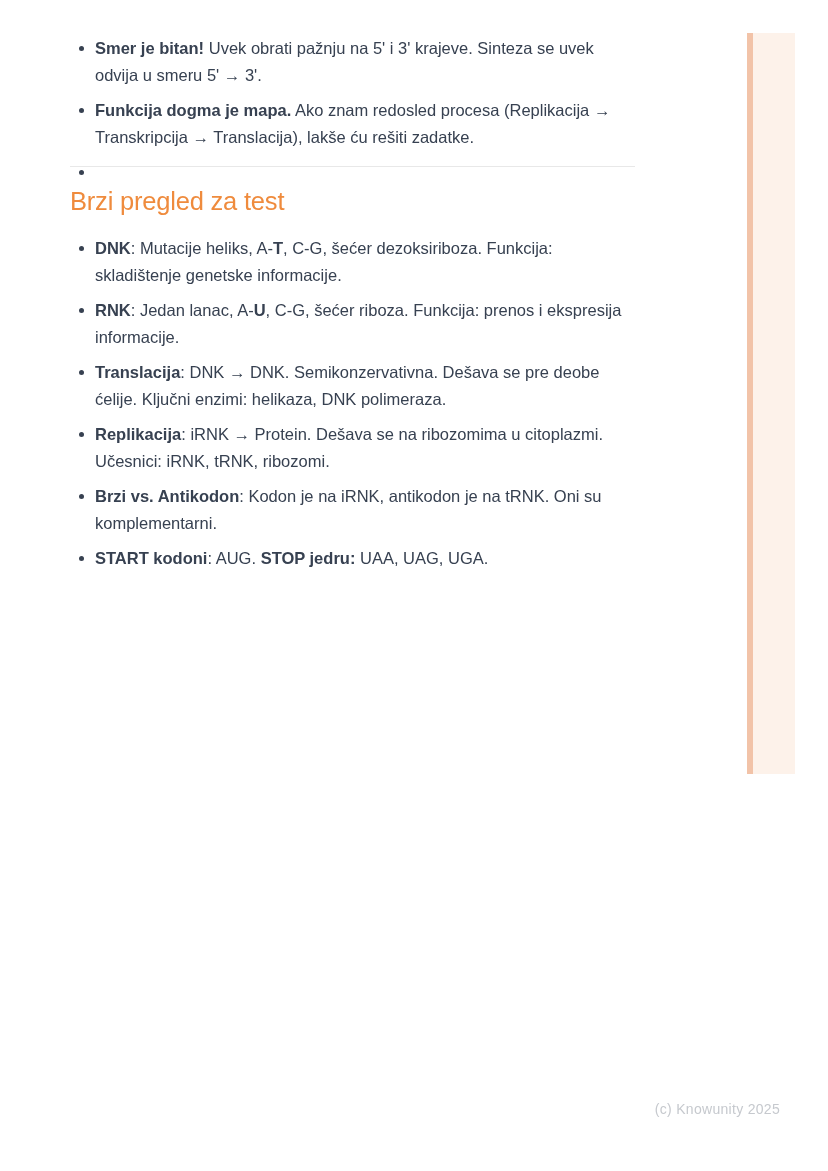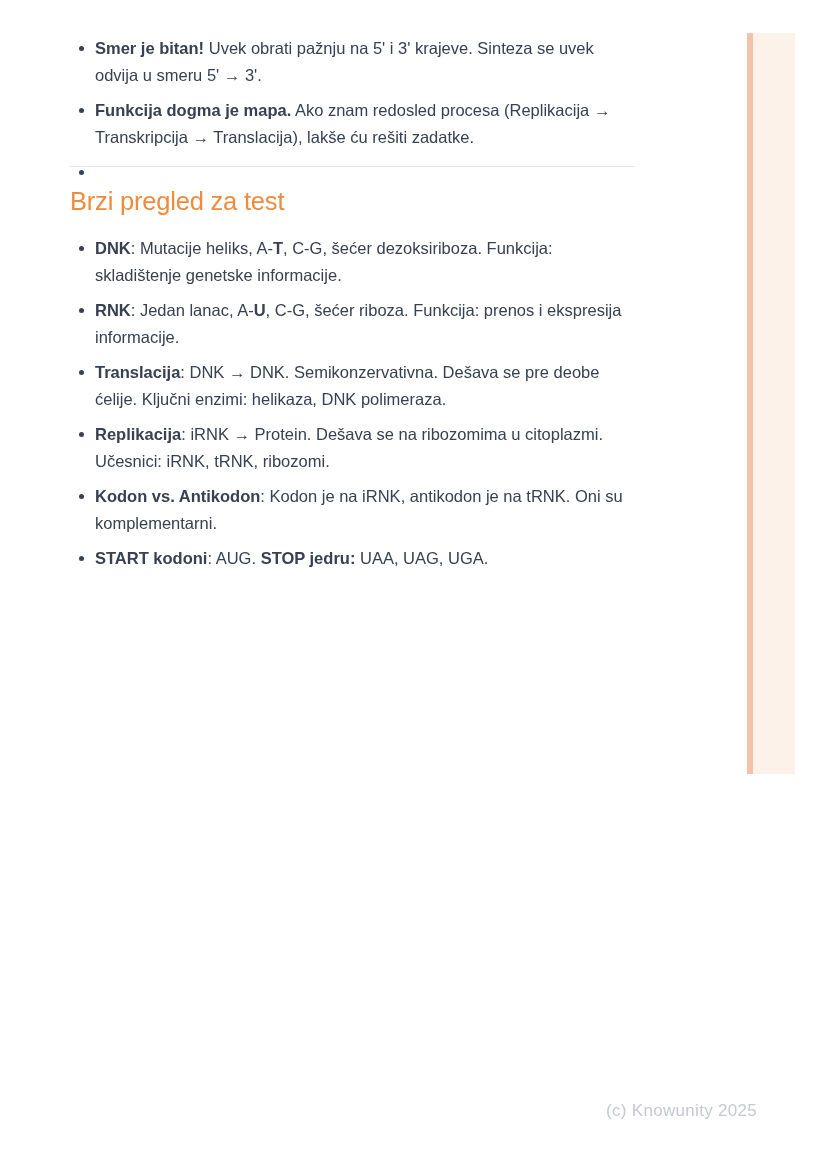--- a/index.html
+++ b/index.html
@@ -71,22 +71,22 @@
     left: 747px;
     top: 33px;
     width: 48px;
     height: 741px;
     background: var(--stripe-panel);
     border-left: 6px solid var(--stripe-line);
   }
   .footer {
     position: absolute;
     top: 1101px;
-    right: 71px;
-    font-size: 17px;
+    right: 48px;
+    font-size: 14px;
     letter-spacing: 0.3px;
     color: var(--footer-text);
   }
 </style>
 </head>
 <body>
 
 <div class="page">
   <div class="content">
     <ul class="bullet-list">
@@ -94,21 +94,21 @@
         <li><span class="bullet-dot"></span><span class="li-text"><strong>Funkcija dogma je mapa.</strong><span> Ako znam redosled procesa (Replikacija → Transkripcija → Translacija), lakše ću rešiti zadatke.</span></span></li>
         <li><span class="bullet-dot"></span></li>
       </ul>
     <hr class="divider">
     <h1 class="section-heading">Brzi pregled za test</h1>
     <ul class="bullet-list review-list">
         <li><span class="bullet-dot"></span><span class="li-text"><strong>DNK</strong><span>: Mutacije heliks, A-</span><strong>T</strong><span>, C-G, šećer dezoksiriboza. Funkcija: skladištenje genetske informacije.</span></span></li>
         <li><span class="bullet-dot"></span><span class="li-text"><strong>RNK</strong><span>: Jedan lanac, A-</span><strong>U</strong><span>, C-G, šećer riboza. Funkcija: prenos i ekspresija informacije.</span></span></li>
         <li><span class="bullet-dot"></span><span class="li-text"><strong>Translacija</strong><span>: DNK → DNK. Semikonzervativna. Dešava se pre deobe ćelije. Ključni enzimi: helikaza, DNK polimeraza.</span></span></li>
         <li><span class="bullet-dot"></span><span class="li-text"><strong>Replikacija</strong><span>: iRNK → Protein. Dešava se na ribozomima u citoplazmi. Učesnici: iRNK, tRNK, ribozomi.</span></span></li>
-        <li><span class="bullet-dot"></span><span class="li-text"><strong>Kodon vs. Antikodon</strong><span>: Kodon je na iRNK, antikodon je na tRNK. Oni su komplementarni.</span></span></li>
+        <li><span class="bullet-dot"></span><span class="li-text"><strong>Brzi vs. Antikodon</strong><span>: Kodon je na iRNK, antikodon je na tRNK. Oni su komplementarni.</span></span></li>
         <li><span class="bullet-dot"></span><span class="li-text"><strong>START kodoni</strong><span>: AUG. </span><strong>STOP jedru:</strong><span> UAA, UAG, UGA.</span></span></li>
       </ul>
   </div>
 
   <div class="edge-stripe"></div>
 
   <div class="footer">(c) Knowunity 2025</div>
 </div>
 
 </body></html>

